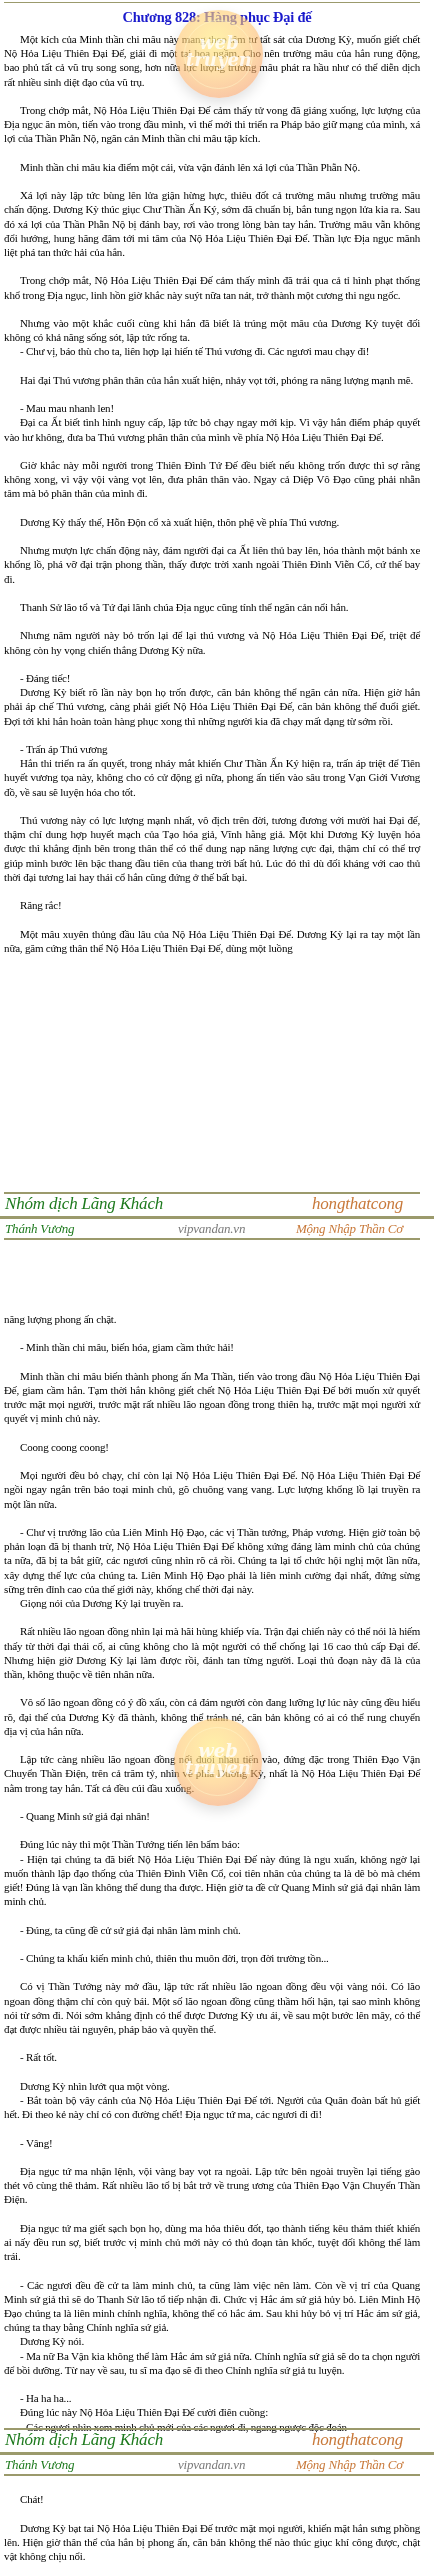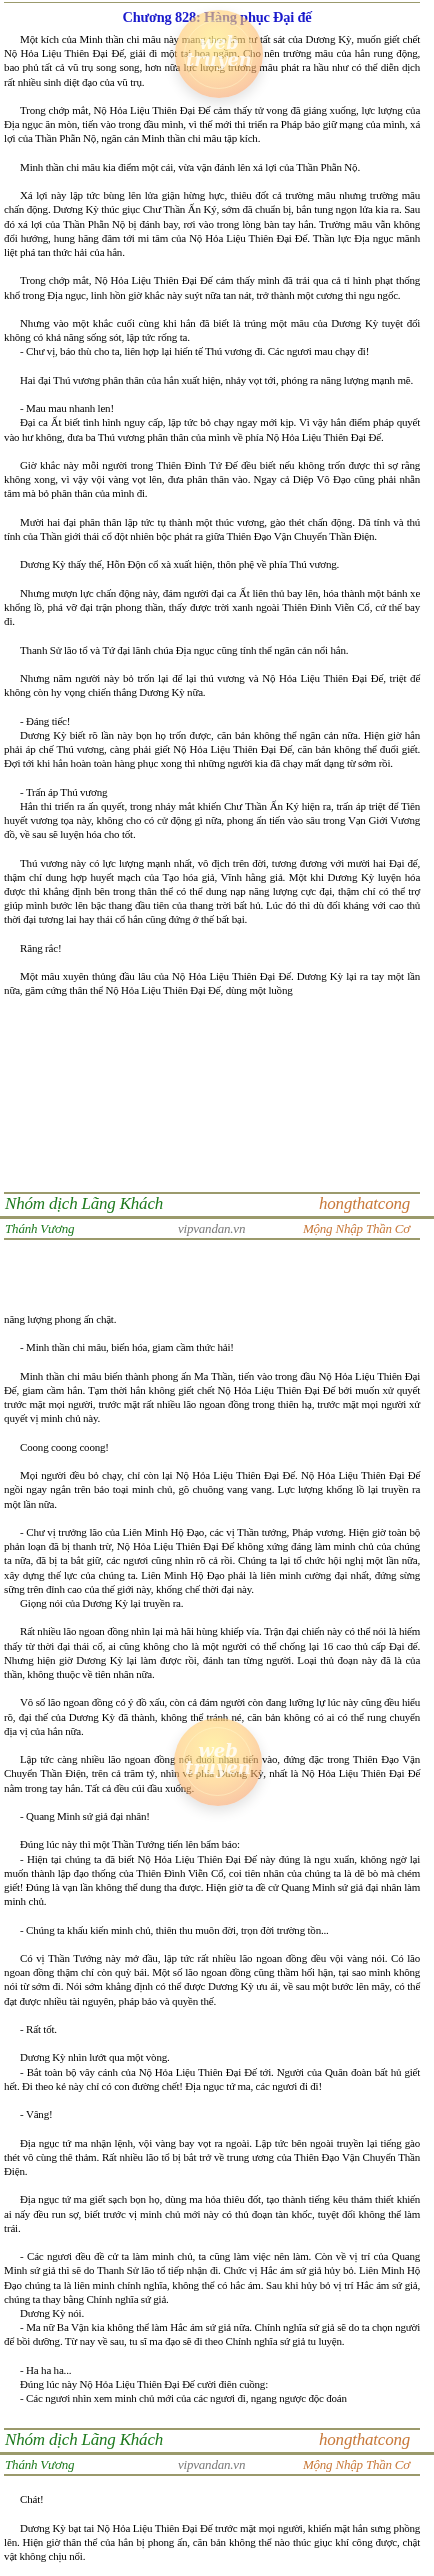--- a/index.html
+++ b/index.html
@@ -17,21 +17,21 @@
   .break .band { position: absolute; left: 0; top: 24px; width: 434px; height: 2.6px; background: #9b9a6c; }
   .break .thin2 { position: absolute; left: 4.1px; top: 46px; width: 416px; height: 1.5px; background: #9b9a6c; }
   .break .frow { position: absolute; left: 4.1px; width: 415px; top: 3.1px; height: 18.5px;
                  font-style: italic; font-size: 17px; line-height: 18.5px; letter-spacing: -0.2px; }
   .break .hrow { position: absolute; left: 4.1px; width: 415px; top: 28px; height: 17.5px;
                  font-style: italic; font-size: 13px; line-height: 17.5px; letter-spacing: -0.2px; }
   .green { color: #1e7a1e; }
   .orange { color: #c8793a; }
   .grey { color: #7a7a7a; }
   .l { position: absolute; left: 1px; }
-  .r { position: absolute; right: 9px; text-align: center; }
+  .r { position: absolute; right: 16px; text-align: center; }
   .c { position: absolute; left: 0; width: 100%; text-align: center; }
   .watermark { position: absolute; width: 88px; height: 88px; border-radius: 50%;
                background: radial-gradient(circle at 45% 35%, rgba(255,236,140,0.75) 0%, rgba(255,200,110,0.6) 45%, rgba(244,150,90,0.55) 80%, rgba(240,140,90,0.15) 100%);
                box-shadow: 0 5.2px 13px rgba(0,0,0,0.12); pointer-events: none; }
   .watermark .ring { position: absolute; left: 9.3px; top: 9.3px; width: 67px; height: 67px; border-radius: 50%;
                      border: 1.5px solid rgba(255,245,200,0.55); }
   .watermark .wm-text { position: absolute; left: 0; top: 25px; width: 88px; text-align: center;
                         font-style: italic; font-weight: bold; font-size: 18px; line-height: 16.5px;
                         color: rgba(255,255,255,0.8); font-family: "DejaVu Serif", serif; }
 </style>
@@ -46,21 +46,20 @@
     <p class="gap">Trong chớp mắt, Nộ Hỏa Liệu Thiên Đại Đế cảm thấy tử vong đã giáng xuống, lực lượng của Địa ngục ăn mòn, tiến vào trong đầu mình, vì thế mới thi triển ra Pháp bảo giữ mạng của mình, xá lợi của Thần Phẫn Nộ, ngăn cản Minh thần chi mâu tập kích.</p>
     <p class="gap">Minh thần chi mâu kia điểm một cái, vừa vặn đánh lên xá lợi của Thần Phẫn Nộ.</p>
     <p class="gap">Xá lợi này lập tức bùng lên lửa giận hừng hực, thiêu đốt cả trường mâu nhưng trường mâu chấn động. Dương Kỳ thúc giục Chư Thần Ấn Ký, sớm đã chuẩn bị, bắn tung ngọn lửa kia ra. Sau đó xá lợi của Thần Phẫn Nộ bị đánh bay, rơi vào trong lòng bàn tay hắn. Trường mâu vẫn không đổi hướng, hung hăng đâm tới mi tâm của Nộ Hỏa Liệu Thiên Đại Đế. Thần lực Địa ngục mãnh liệt phá tan thức hải của hắn.</p>
     <p class="gap">Trong chớp mắt, Nộ Hỏa Liệu Thiên Đại Đế cảm thấy mình đã trải qua cả tỉ hình phạt thống khổ trong Địa ngục, linh hồn giờ khắc này suýt nữa tan nát, trở thành một cương thi ngu ngốc.</p>
     <p class="gap">Nhưng vào một khắc cuối cùng khi hắn đã biết là trúng một mâu của Dương Kỳ tuyệt đối không có khả năng sống sót, lập tức rống ta.</p>
     <p>- Chư vị, báo thù cho ta, liên hợp lại hiến tế Thú vương đi. Các ngươi mau chạy đi!</p>
     <p class="gap">Hai đại Thú vương phân thân của hắn xuất hiện, nhảy vọt tới, phóng ra năng lượng mạnh mẽ.</p>
     <p class="gap">- Mau mau nhanh len!</p>
     <p>Đại ca Ất biết tình hình nguy cấp, lập tức bỏ chạy ngay mới kịp. Vì vậy hắn điểm pháp quyết vào hư không, đưa ba Thú vương phân thân của mình về phía Nộ Hỏa Liệu Thiên Đại Đế.</p>
     <p class="gap">Giờ khắc này mỗi người trong Thiên Đình Tứ Đế đều biết nếu không trốn được thì sợ rằng không xong, vì vậy vội vàng vọt lên, đưa phân thân vào. Ngay cả Diệp Vô Đạo cũng phải nhẫn tâm mà bỏ phân thân của mình đi.</p>
-    <p class="gap">Mười hai đại phân thân lập tức tụ thành một thúc vương, gào thét chấn động. Dã tính và thú tính của Thần giới thái cổ đột nhiên bộc phát ra giữa Thiên Đạo Vận Chuyển Thần Điện.</p>
     <p class="gap">Dương Kỳ thấy thế, Hỗn Độn cổ xà xuất hiện, thôn phệ về phía Thú vương.</p>
     <p class="gap">Nhưng mượn lực chấn động này, đám người đại ca Ất liên thủ bay lên, hóa thành một bánh xe khổng lồ, phá vỡ đại trận phong thần, thấy được trời xanh ngoài Thiên Đình Viễn Cổ, cứ thế bay đi.</p>
     <p class="gap">Thanh Sử lão tổ và Tứ đại lãnh chúa Địa ngục cũng tính thể ngăn cản nổi hắn.</p>
     <p class="gap">Nhưng năm người này bỏ trốn lại để lại thú vương và Nộ Hỏa Liệu Thiên Đại Đế, triệt để không còn hy vọng chiến thắng Dương Kỳ nữa.</p>
     <p class="gap">- Đáng tiếc!</p>
     <p>Dương Kỳ biết rõ lần này bọn họ trốn được, căn bản không thể ngăn cản nữa. Hiện giờ hắn phải áp chế Thú vương, càng phải giết Nộ Hỏa Liệu Thiên Đại Đế, căn bản không thể đuổi giết. Đợi tới khi hắn hoàn toàn hàng phục xong thì những người kia đã chạy mất dạng từ sớm rồi.</p>
     <p class="gap">- Trấn áp Thú vương</p>
     <p>Hắn thi triển ra ấn quyết, trong nháy mắt khiến Chư Thần Ấn Ký hiện ra, trấn áp triệt để Tiên huyết vương tọa này, không cho có cử động gì nữa, phong ấn tiến vào sâu trong Vạn Giới Vương đồ, về sau sẽ luyện hóa cho tốt.</p>
     <p class="gap">Thú vương này có lực lượng mạnh nhất, vô địch trên đời, tương đương với mười hai Đại đế, thậm chí dung hợp huyết mạch của Tạo hóa giả, Vĩnh hằng giả. Một khi Dương Kỳ luyện hóa được thì khẳng định bên trong thân thể có thể dung nạp năng lượng cực đại, thậm chí có thể trợ giúp mình bước lên bậc thang đầu tiên của thang trời bất hủ. Lúc đó thì dù đối kháng với cao thủ thời đại tương lai hay thái cổ hắn cũng đứng ở thế bất bại.</p>
     <p class="gap">Răng rắc!</p>
@@ -89,20 +88,21 @@
     <p class="gap">Coong coong coong!</p>
     <p class="gap">Mọi người đều bỏ chạy, chỉ còn lại Nộ Hỏa Liệu Thiên Đại Đế. Nộ Hỏa Liệu Thiên Đại Đế ngồi ngay ngắn trên bảo toại minh chủ, gõ chuông vang vang. Lực lượng khổng lồ lại truyền ra một lần nữa.</p>
     <p class="gap">- Chư vị trưởng lão của Liên Minh Hộ Đạo, các vị Thần tướng, Pháp vương. Hiện giờ toàn bộ phản loạn đã bị thanh trừ, Nộ Hỏa Liệu Thiên Đại Đế không xứng đáng làm minh chủ của chúng ta nữa, đã bị ta bắt giữ, các ngươi cũng nhìn rõ cả rồi. Chúng ta lại tổ chức hội nghị một lần nữa, xây dựng thế lực của chúng ta. Liên Minh Hộ Đạo phải là liên minh cường đại nhất, đứng sừng sững trên đỉnh cao của thế giới này, khống chế thời đại này.</p>
     <p>Giọng nói của Dương Kỳ lại truyền ra.</p>
     <p class="gap">Rất nhiều lão ngoan đồng nhìn lại mà hãi hùng khiếp vía. Trận đại chiến này có thể nói là hiếm thấy từ thời đại thái cổ, ai cũng không cho là một người có thể chống lại 16 cao thủ cấp Đại đế. Nhưng hiện giờ Dương Kỳ lại làm được rồi, đánh tan từng người. Loại thủ đoạn này đã là của thần, không thuộc về tiên nhân nữa.</p>
     <p class="gap">Vô số lão ngoan đồng có ý đồ xấu, còn cả đám người còn đang lưỡng lự lúc này cũng đều hiểu rõ, đại thế của Dương Kỳ đã thành, không thể tránh né, căn bản không có ai có thể rung chuyển địa vị của hắn nữa.</p>
     <p class="gap">Lập tức càng nhiều lão ngoan đồng nối đuôi nhau tiến vào, đứng đặc trong Thiên Đạo Vận Chuyển Thần Điện, trên cả trăm tỷ, nhìn về phía Dương Kỳ, nhất là Nộ Hỏa Liệu Thiên Đại Đế nằm trong tay hắn. Tất cả đều cúi đầu xuống.</p>
     <p class="gap">- Quang Minh sứ giả đại nhân!</p>
     <p class="gap">Đúng lúc này thì một Thần Tướng tiến lên bẩm báo:</p>
     <p>- Hiện tại chúng ta đã biết Nộ Hỏa Liệu Thiên Đại Đế này đúng là ngu xuẩn, không ngờ lại muốn thành lập đạo thống của Thiên Đình Viễn Cổ, coi tiên nhân của chúng ta là dê bò mà chém giết! Đúng là vạn lần không thể dung tha được. Hiện giờ ta đề cử Quang Minh sứ giả đại nhân làm minh chủ.</p>
+    <p class="gap">- Đúng, ta cũng đề cử sứ giả đại nhân làm minh chủ.</p>
     <p class="gap">- Chúng ta khấu kiến minh chủ, thiên thu muôn đời, trọn đời trường tồn...</p>
     <p class="gap">Có vị Thần Tướng này mở đầu, lập tức rất nhiều lão ngoan đồng đều vội vàng nói. Có lão ngoan đồng thậm chí còn quỳ bái. Một số lão ngoan đồng cũng thầm hối hận, tại sao mình không nói từ sớm đi. Nói sớm khẳng định có thể được Dương Kỳ ưu ái, về sau một bước lên mây, có thể đạt được nhiều tài nguyên, pháp bảo và quyền thế.</p>
     <p class="gap">- Rất tốt.</p>
     <p class="gap">Dương Kỳ nhìn lướt qua một vòng.</p>
     <p>- Bắt toàn bộ vây cánh của Nộ Hỏa Liệu Thiên Đại Đế tới. Người của Quân đoàn bất hủ giết hết. Đi theo kẻ này chỉ có con đường chết! Địa ngục tứ ma, các ngươi đi đi!</p>
     <p class="gap">- Vâng!</p>
     <p class="gap">Địa ngục tứ ma nhận lệnh, vội vàng bay vọt ra ngoài. Lập tức bên ngoài truyền lại tiếng gào thét vô cùng thê thảm. Rất nhiều lão tổ bị bắt trở về trung ương của Thiên Đạo Vận Chuyển Thần Điện.</p>
     <p class="gap">Địa ngục tứ ma giết sạch bọn họ, dùng ma hỏa thiêu đốt, tạo thành tiếng kêu thảm thiết khiến ai nấy đều run sợ, biết trước vị minh chủ mới này có thủ đoạn tàn khốc, tuyệt đối không thể làm trái.</p>
     <p class="gap">- Các ngươi đều đề cử ta làm minh chủ, ta cũng làm việc nên làm. Còn về vị trí của Quang Minh sứ giả thì sẽ do Thanh Sử lão tổ tiếp nhận đi. Chức vị Hắc ám sứ giả hủy bỏ. Liên Minh Hộ Đạo chúng ta là liên minh chính nghĩa, không thể có hắc ám. Sau khi hủy bỏ vị trí Hắc ám sứ giả, chúng ta thay bằng Chính nghĩa sứ giả.</p>
     <p>Dương Kỳ nói.</p>

